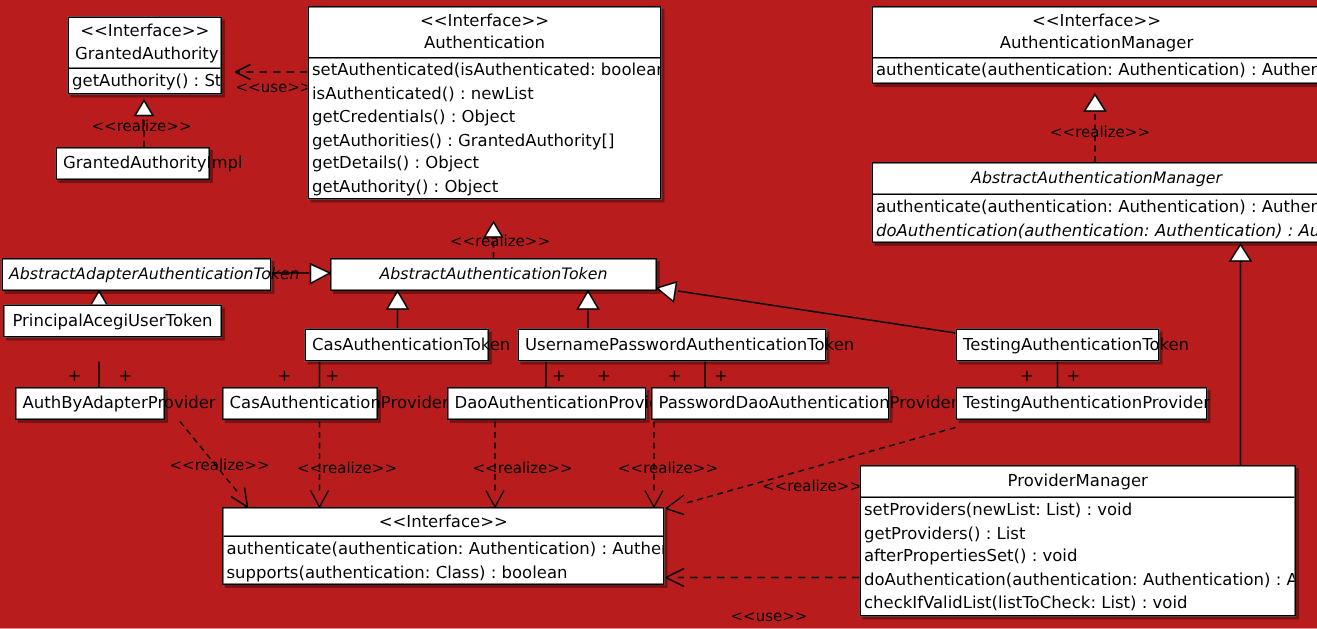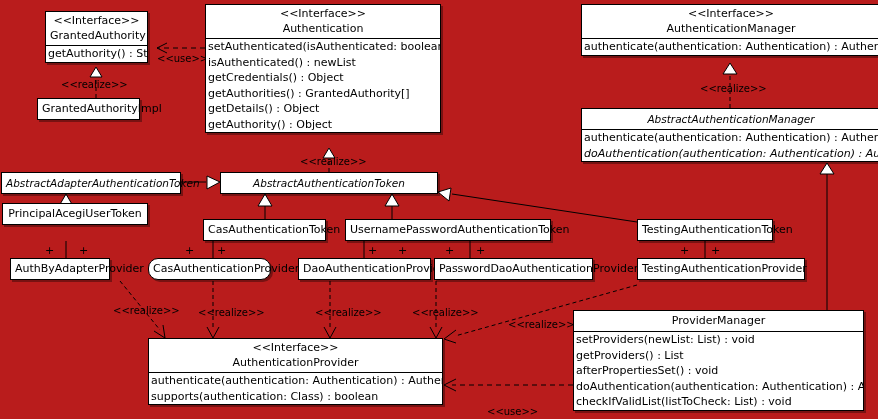--- a/index.html
+++ b/index.html
@@ -276,21 +276,21 @@
       <span class="uml-name">TestingAuthenticationToken</span>
     </div>
   </div>
 
   <div class="uml-class compact" style="left:10px; top:258px; width:100px;">
     <div class="uml-head">
       <span class="uml-name">AuthByAdapterProvider</span>
     </div>
   </div>
 
-  <div class="uml-class compact" style="left:148px; top:258px; width:123px;border-radius:10px;">
+  <div class="uml-class compact" style="left:148px; top:258px; width:104px;">
     <div class="uml-head">
       <span class="uml-name">CasAuthenticationProvider</span>
     </div>
   </div>
 
   <div class="uml-class compact" style="left:298px; top:258px; width:133px;">
     <div class="uml-head">
       <span class="uml-name">DaoAuthenticationProvider</span>
     </div>
   </div>
@@ -303,21 +303,20 @@
 
   <div class="uml-class compact" style="left:637px; top:258px; width:168px;">
     <div class="uml-head">
       <span class="uml-name">TestingAuthenticationProvider</span>
     </div>
   </div>
 
   <div class="uml-class" style="left:148px; top:338px; width:295px;">
     <div class="uml-head">
       <span class="uml-stereo">&lt;&lt;Interface&gt;&gt;</span>
-      <span class="uml-name">AuthenticationProvider</span>
     </div>
     <div class="uml-members">
       <span class="uml-member">authenticate(authentication: Authentication) : Authentication</span>
       <span class="uml-member">supports(authentication: Class) : boolean</span>
     </div>
   </div>
 
   <div class="uml-class compact" style="left:573px; top:310px; width:291px;">
     <div class="uml-head">
       <span class="uml-name">ProviderManager</span>

